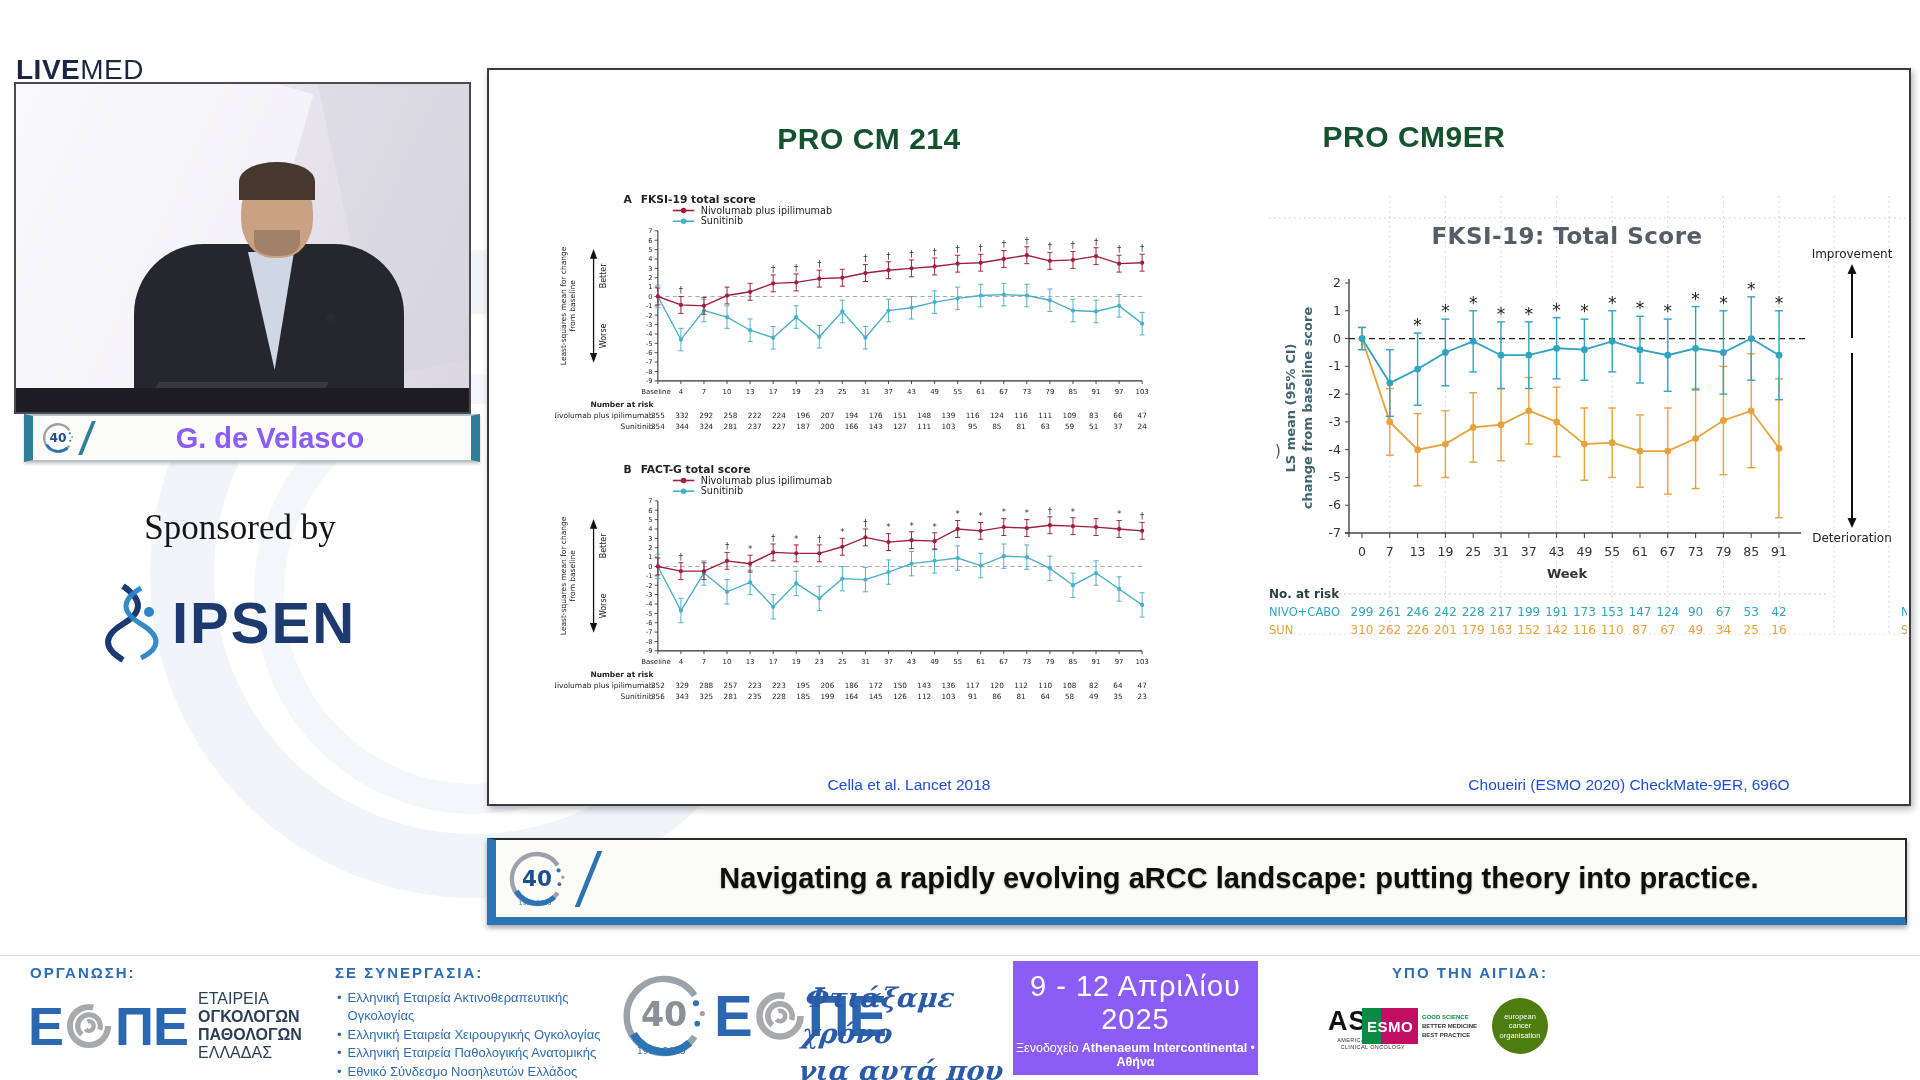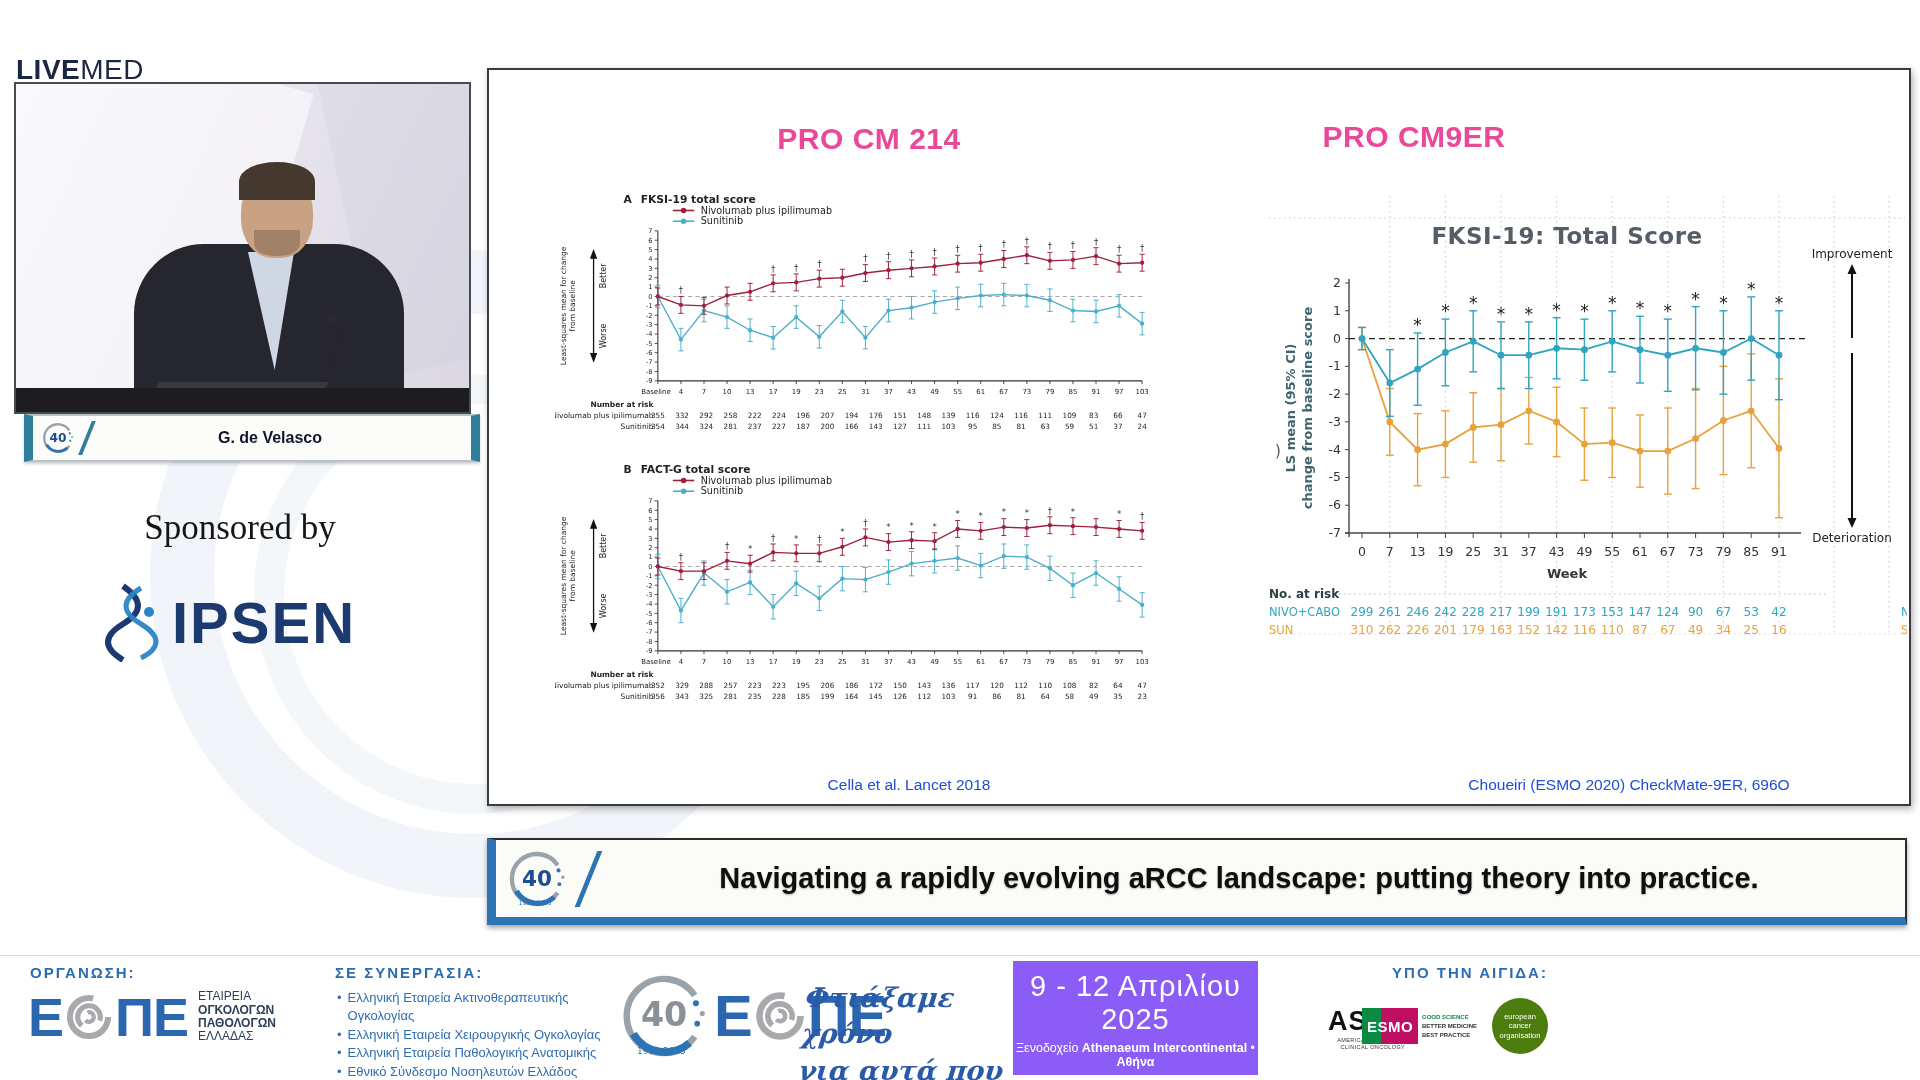--- a/index.html
+++ b/index.html
@@ -32,32 +32,32 @@
   .v-micball{position:absolute;left:310px;top:230px;width:10px;height:10px;border-radius:50%;background:#2b2b2f;}
   .v-desk{position:absolute;left:0;right:0;bottom:0;height:24px;background:#1d1d21;}
   .v-laptop{position:absolute;left:140px;bottom:20px;width:170px;height:10px;background:#38383f;transform:skewX(-32deg);}
 
   
   .nameplate{position:absolute;left:24px;top:414px;width:438px;height:44px;background:#fcfcfa;z-index:2;
     border-top:2px solid #b6c2c8;border-bottom:2px solid #b6c2c8;border-left:9px solid #2d7f9a;border-right:9px solid #2d7f9a;
     display:flex;align-items:center;box-shadow:0 2px 3px rgba(0,0,0,.2);}
   .np-logo{width:34px;height:34px;margin-left:8px;flex:0 0 auto;}
   .np-slash{width:10px;height:34px;border-left:4px solid #2d7f9a;transform:skewX(-22deg);margin-left:10px;}
-  .np-name{flex:1;text-align:center;font-size:16px;font-weight:bold;color:#0f172a;padding-right:30px;}
+  .np-name{flex:1;text-align:center;font-size:29px;font-weight:bold;color:#8b5cf6;padding-right:30px;}
 
   
   .sponsored{position:absolute;left:0;top:508px;width:480px;text-align:center;z-index:2;
     font-family:"Liberation Serif",serif;font-size:35px;color:#151515;}
   .ipsen{position:absolute;left:100px;top:582px;width:300px;display:flex;align-items:center;gap:10px;z-index:2;}
   .ipsen-word{font-size:58px;font-weight:800;color:#1d3a70;letter-spacing:2px;}
 
   
   .slide{position:absolute;left:487px;top:68px;width:1420px;height:734px;background:#ffffff;border:2px solid #3a3a40;
     box-shadow:2px 3px 7px rgba(0,0,0,.3);z-index:2;}
-  .slide-title{position:absolute;font-size:30px;font-weight:bold;color:#ec4899;letter-spacing:.5px;text-align:center;}
+  .slide-title{position:absolute;font-size:30px;font-weight:bold;color:#14532d;letter-spacing:.5px;text-align:center;}
   .st-left{left:90px;top:52px;width:580px;}
   .st-right{left:700px;top:50px;width:450px;}
   .fig214{position:absolute;left:66px;top:118px;width:600px;}
   .fig214 svg{width:600px;height:auto;}
   .fig9er{position:absolute;left:778px;top:118px;width:640px;}
   .fig9er svg{width:640px;height:auto;}
   .cite{position:absolute;top:706px;font-size:15.5px;color:#1d4ed8;text-align:center;}
   .cite-left{left:120px;width:600px;}
   .cite-right{left:840px;width:600px;}
 
@@ -71,21 +71,21 @@
     text-shadow:0 1px 2px rgba(0,0,0,.30);}
 
   
   .footer{position:absolute;left:0;top:955px;width:1920px;height:125px;background:#ffffff;border-top:1px solid #d8d8d8;z-index:2;}
   .f-label{position:absolute;font-size:15px;font-weight:bold;letter-spacing:2px;color:#2b6cb3;}
   .f-org{left:30px;top:8px;}
   .f-collab{left:335px;top:8px;}
   .f-auspices{left:1370px;top:8px;width:200px;text-align:center;}
   .f-eope{position:absolute;left:28px;top:34px;display:flex;align-items:center;gap:10px;}
   .f-eope-letters{display:flex;align-items:center;font-size:54px;font-weight:800;color:#2b66b0;line-height:1;letter-spacing:-1px;}
-  .f-eope-text{font-size:12px;color:#2b3f56;line-height:1.12;}
+  .f-eope-text{font-size:16px;color:#2b3f56;line-height:1.12;}
   .f-eope-text .bold{font-weight:bold;}
   .f-bullets{position:absolute;left:337px;top:33px;width:275px;}
   .f-bullets .li{font-size:13px;color:#2f6cb0;line-height:1.42;display:flex;gap:6px;}
   .f-bullets .dot{flex:0 0 auto;}
   .f-anniv{position:absolute;left:618px;top:14px;display:flex;align-items:center;gap:4px;}
   .badge40-lg{width:92px;height:92px;}
   .f-anniv .f-eope-letters{font-size:58px;color:#2b66b0;}
   .slogan{position:absolute;left:800px;top:24px;width:230px;font-family:"DejaVu Serif",serif;font-style:italic;font-weight:bold;
     color:#2a5ba8;font-size:27px;line-height:1.35;transform:skewX(-6deg);}
   .eventbox{position:absolute;left:1013px;top:5px;width:245px;height:114px;background:#8b5cf6;color:#fff;text-align:center;

